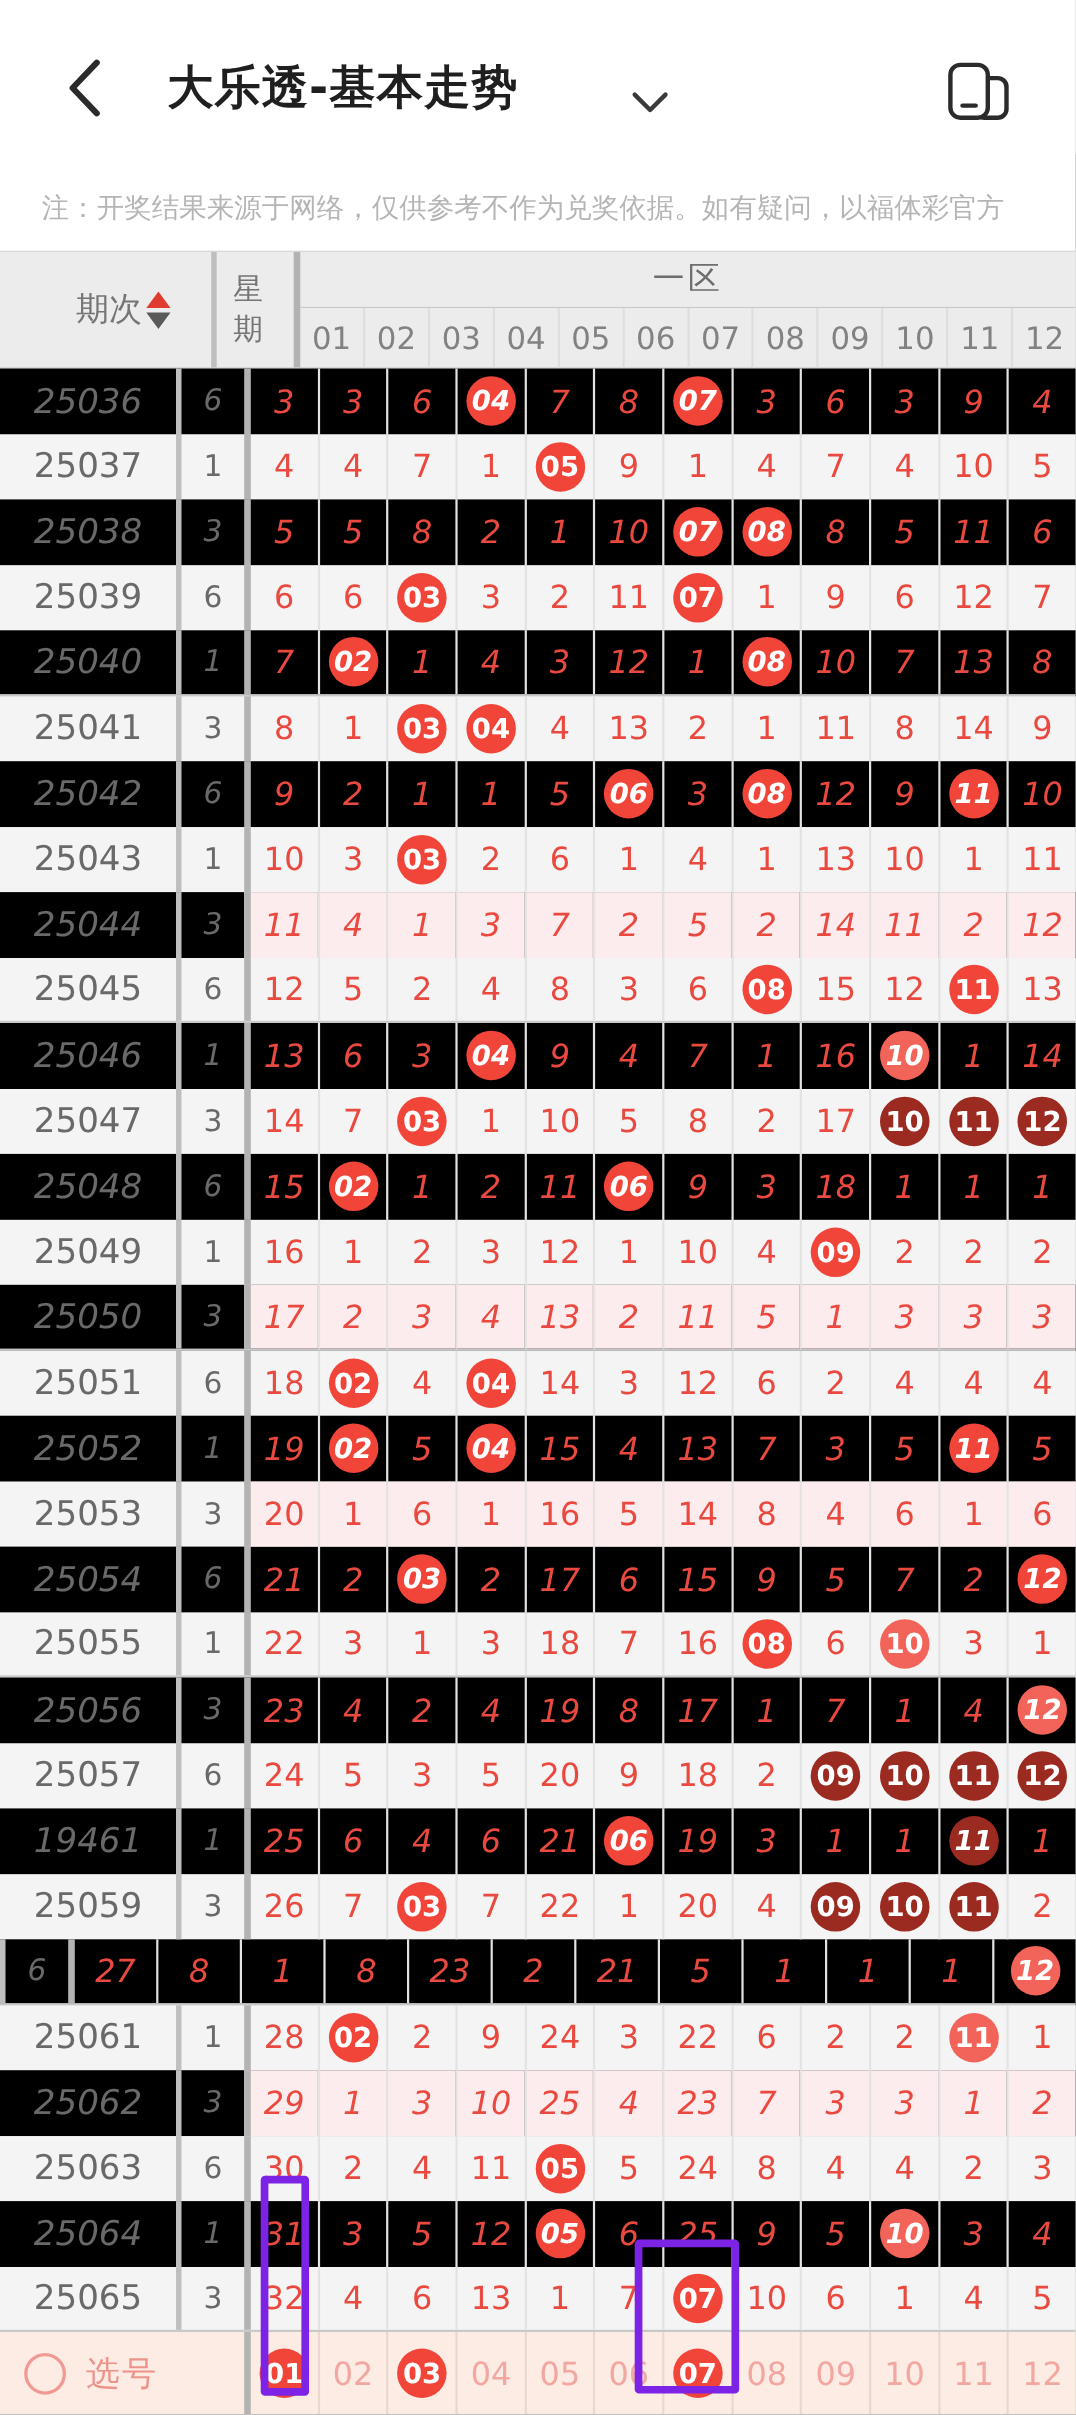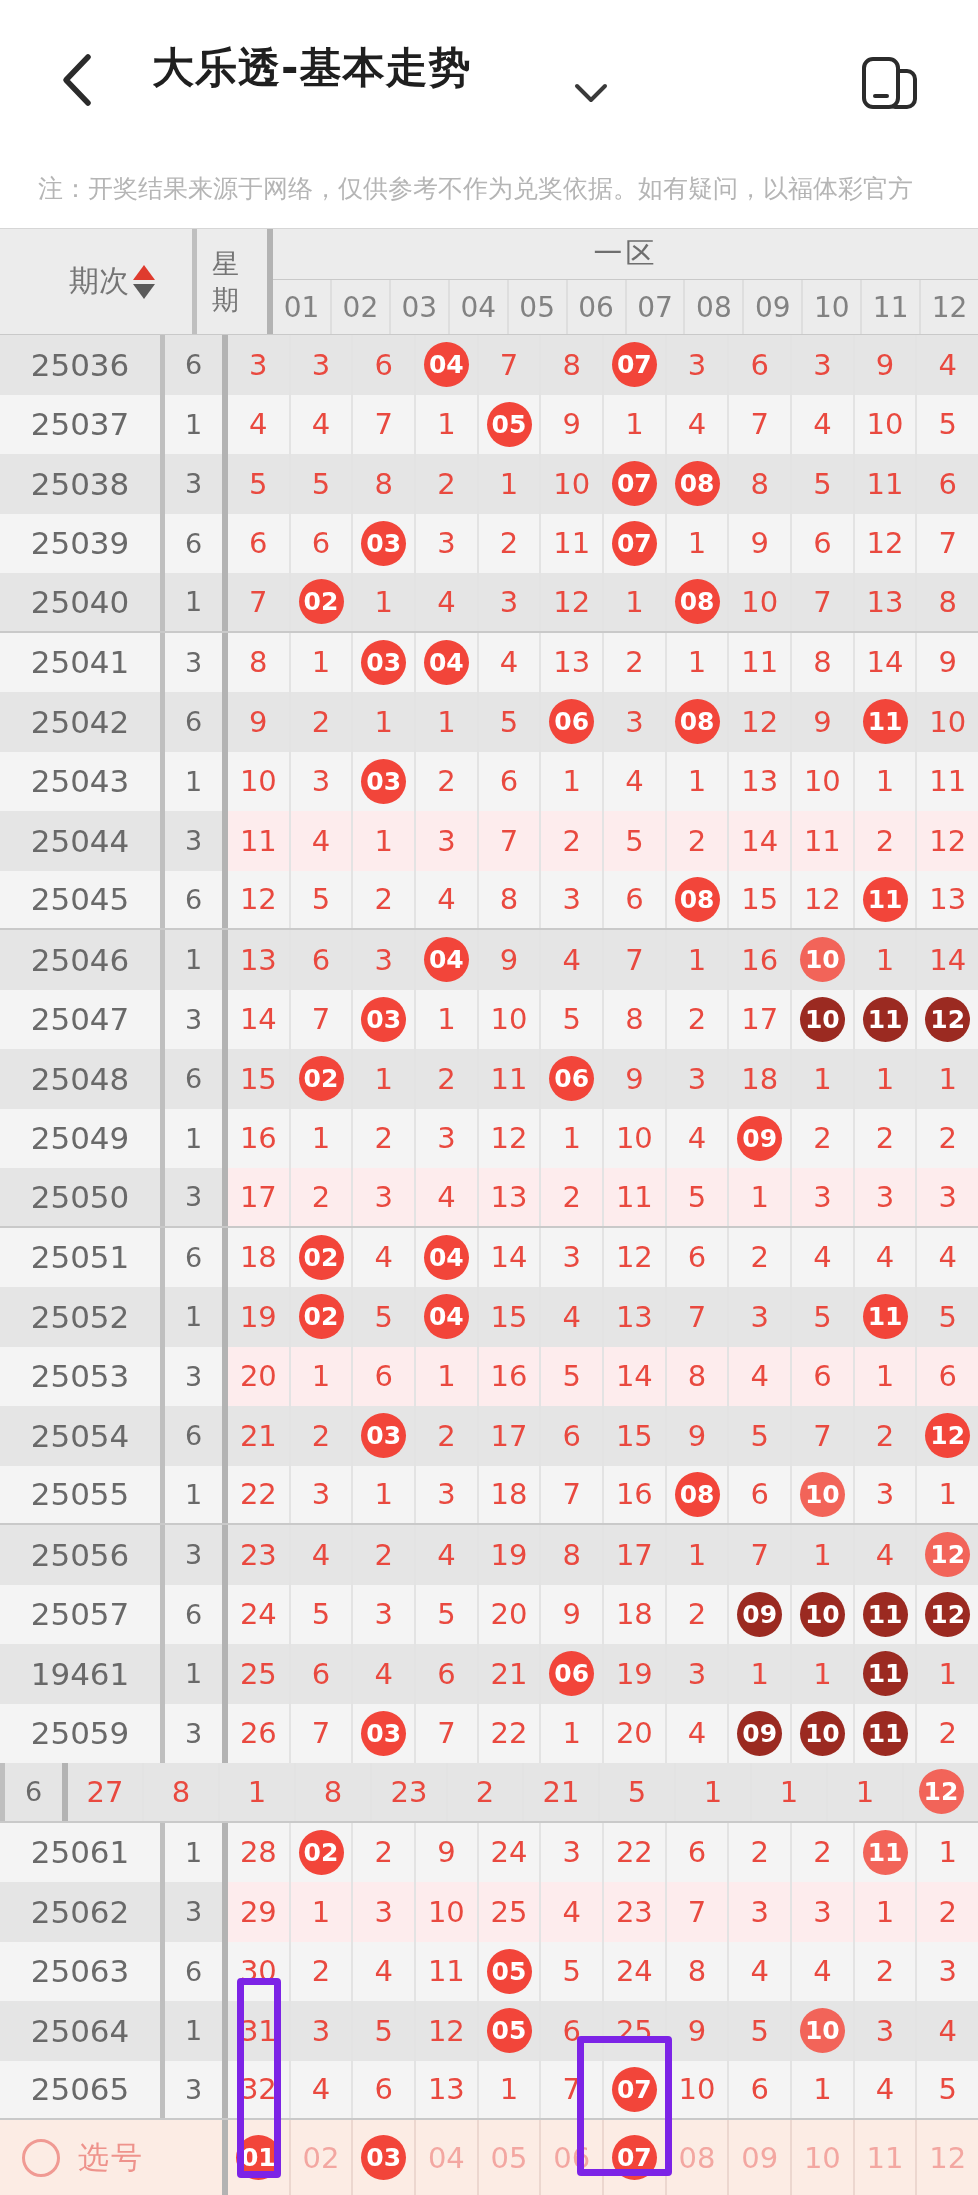--- a/index.html
+++ b/index.html
@@ -1,21 +1,21 @@
 <!DOCTYPE html>
 <html><head>
 <meta charset="utf-8">
 <style>
   html,body{margin:0;padding:0;background:#888;}
   #app{position:relative;width:978px;height:2195px;background:#ffffff;overflow:hidden;
        font-family:"DejaVu Sans","Liberation Sans",sans-serif;}
   
   .appbar{position:absolute;left:0;top:0;width:978px;height:140px;background:#fff;}
   .back{position:absolute;left:58px;top:52px;width:36px;height:56px;cursor:pointer;}
-  .title{position:absolute;left:152px;top:40px;font-size:42px;font-weight:bold;color:#1f1f1f;
+  .title{position:absolute;left:152px;top:52px;font-size:42px;font-weight:bold;color:#1f1f1f;
          letter-spacing:1px;white-space:nowrap;}
   .caret{position:absolute;left:574px;top:82px;width:34px;height:22px;}
   .winicon{position:absolute;left:860px;top:56px;width:62px;height:54px;}
   
   .notice{position:absolute;left:38px;top:172px;width:952px;font-size:25px;color:#b5b5b5;
           white-space:nowrap;overflow:hidden;}
   
   .thead{position:absolute;left:0;top:228px;width:978px;height:107px;box-sizing:border-box;
          background:#ececec;border-top:1px solid #d6d6d6;border-bottom:1px solid #c9c9c9;
          display:flex;color:#757575;padding-left:32px;}
@@ -31,21 +31,21 @@
   .pq{font-size:30px;display:flex;align-items:center;cursor:pointer;}
   .sorticons{display:inline-flex;flex-direction:column;margin-left:4px;gap:4px;}
   .tri-up{width:0;height:0;border-left:11px solid transparent;border-right:11px solid transparent;
           border-bottom:15px solid #df3b2e;}
   .tri-dn{width:0;height:0;border-left:11px solid transparent;border-right:11px solid transparent;
           border-top:15px solid #5a5a5a;}
   .wk{font-size:27px;line-height:36px;}
   
   .tbody{position:absolute;left:0;top:335px;width:978px;}
   .row{display:flex;height:59.5px;box-sizing:border-box;}
-  .row.even{background:#e5e5e5;} .row.odd{background:#f4f4f4;}
+  .row.even{background:#000000;font-style:italic;} .row.odd{background:#f4f4f4;}
   .row.gend{border-bottom:2px solid #c9c9c9;}
   .pcell{flex:0 0 160px;display:flex;align-items:center;justify-content:center;
          font-size:31px;color:#696969;}
   .wcell{flex:0 0 57px;border-left:5px solid #bfbfbf;display:flex;align-items:center;
          justify-content:center;font-size:27px;color:#696969;}
   .bcell{flex:1;display:flex;align-items:center;justify-content:center;min-width:0;}
   .bcell.first{border-left:6px solid #b3b3b3;}
   .bcell + .bcell{border-left:2px solid #e3e3e3;}
   .bcell.hl{background:#fdeced;}
   .num{font-size:29px;color:#e9493f;}

